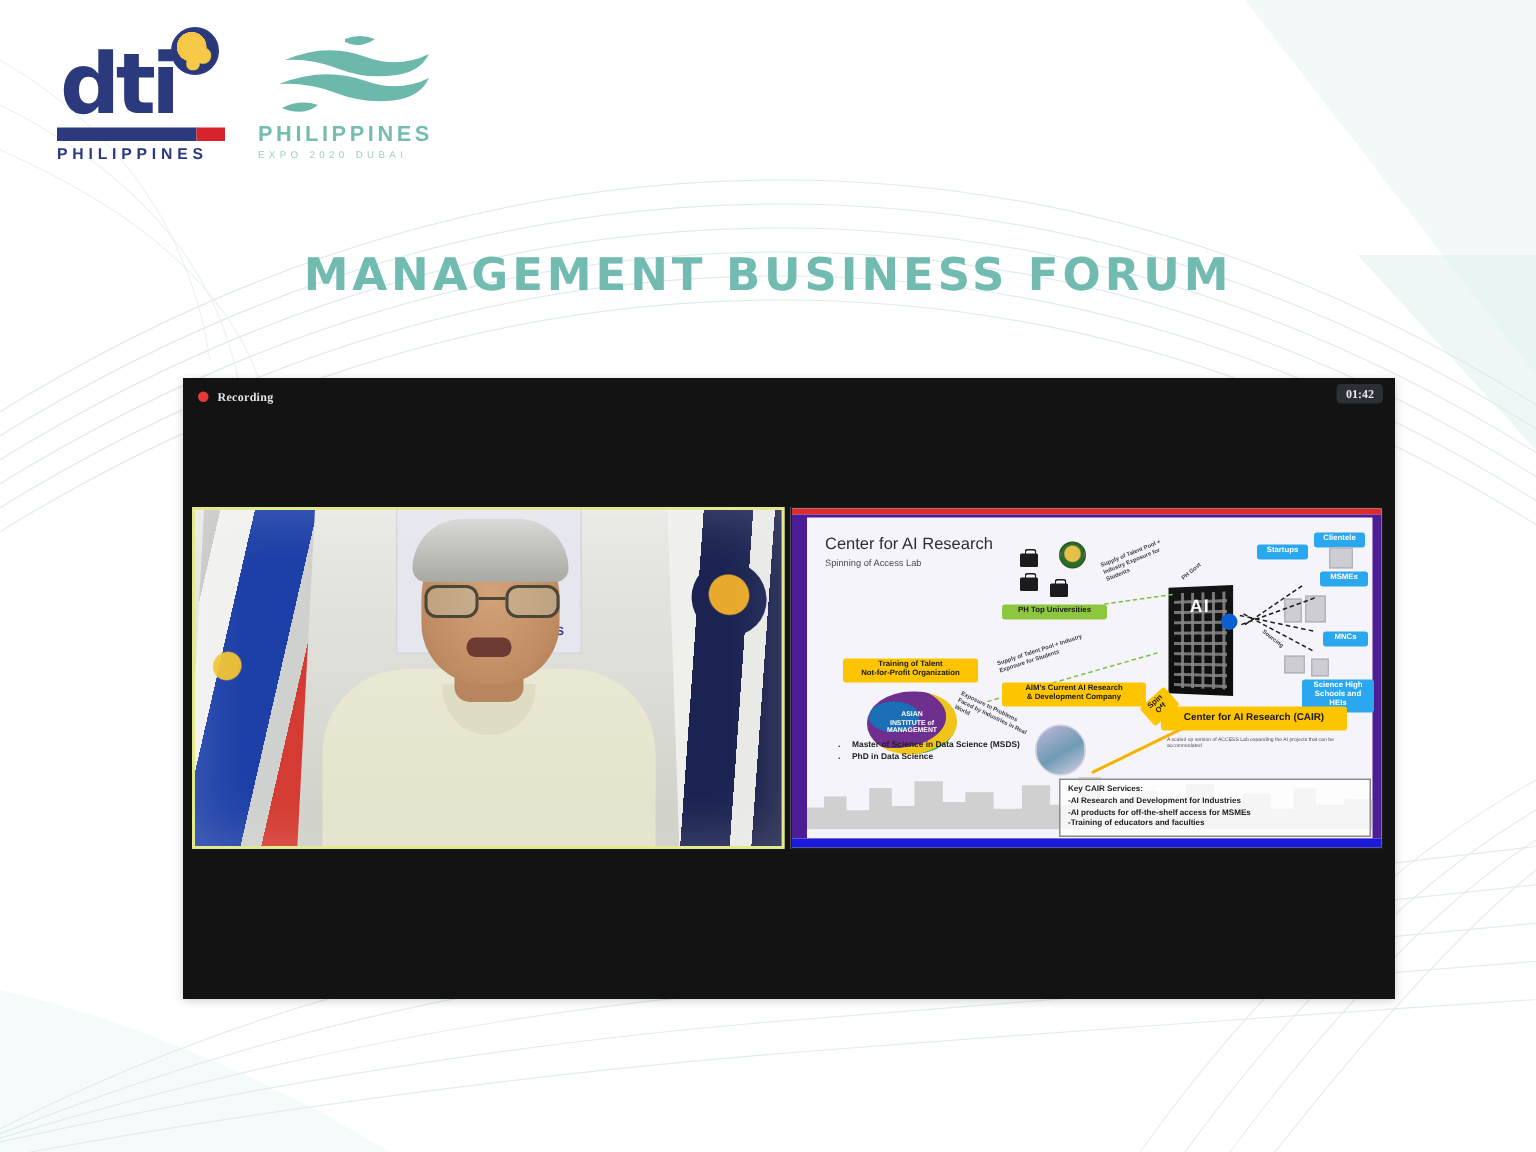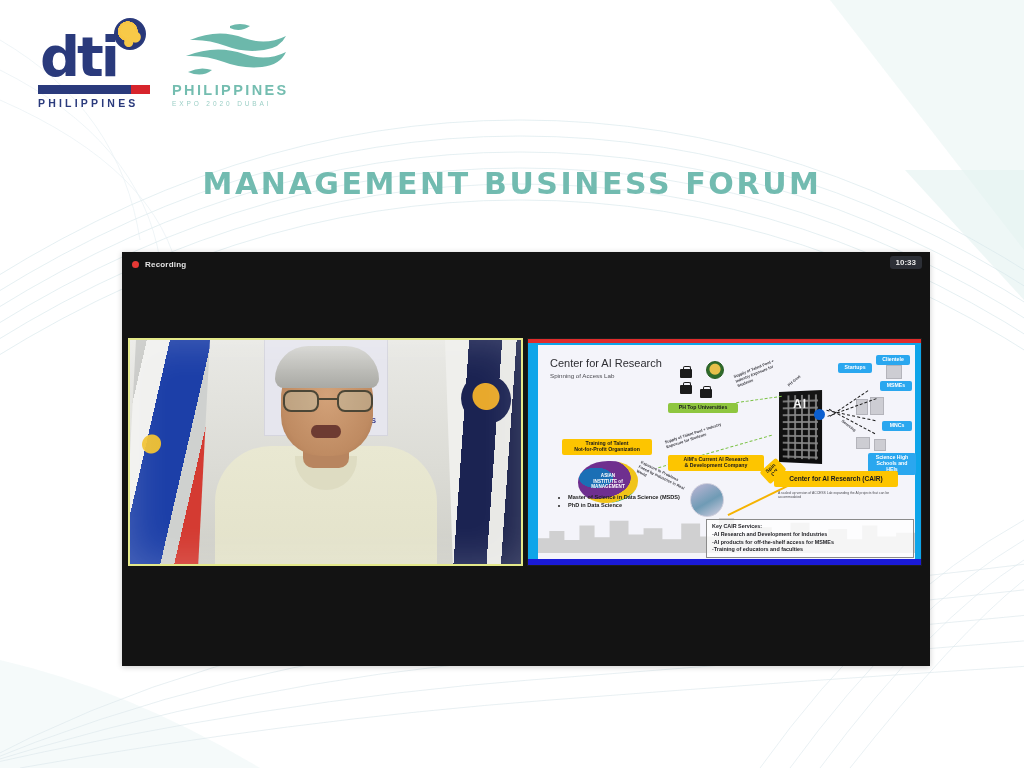--- a/index.html
+++ b/index.html
@@ -69,21 +69,21 @@
 
   
   .video-window {
     position: absolute; left: 122px; top: 252px;
     width: 808px; height: 414px;
     background: #131313; z-index: 3;
     box-shadow: 0 1px 6px rgba(0,0,0,.2);
   }
   .video-topbar {
     height: 24px; position: relative;
-    display: flex; align-items: center; padding: 0 10px;
+    display: flex; align-items: center; padding: 0 10px; font-family: Liberation Serif, serif;
   }
   .rec-group { display: flex; align-items: center; gap: 6px; }
   .rec-dot { width: 7px; height: 7px; border-radius: 50%; background: #e53935; }
   .rec-label { color: #e3e3e3; font-size: 8px; font-weight: bold; letter-spacing: .2px; }
   .clock {
     position: absolute; right: 8px; top: 4px;
     background: #2c2f36; color: #e8e8e8;
     font-size: 8px; font-weight: bold;
     padding: 2px 6px; border-radius: 3px;
   }
@@ -155,21 +155,21 @@
   .mouth{ position:absolute; bottom:126px; left:100px; width:30px; height:13px; background:#6d3b32; border-radius:6px/7px;}
   .cam-glow { position:absolute; inset:0; box-shadow: inset 0 0 40px rgba(255,255,255,.22); }
 
   
   .slide {
     width: 395px; height: 228px; position: relative; background: #fff;
     border: 1px solid #1d1d1d; overflow: hidden;
   }
   .slide-topbar { height: 4px; background: #e02b2b; }
   .slide-botbar { position:absolute; left:0; right:0; bottom:0; height:6px; background:#1a1ad8; }
-  .slide-body { position:absolute; left:0; right:0; top:4px; bottom:6px; background:#0ea5e9; }
+  .slide-body { position:absolute; left:0; right:0; top:4px; bottom:6px; background:#4c1d95; }
   .slide-inner { position:absolute; left:10px; right:6px; top:2px; bottom:0; background:#f4f4fa; }
   .slide-title { position:absolute; left:12px; top:12px; font-size:11px; color:#2e2e33; }
   .slide-sub { position:absolute; left:12px; top:27px; font-size:6.2px; color:#4a4a50; }
 
   .city {
     position:absolute; left:0; right:0; bottom:6px; height:46px;
     background: #c9c9c9;
     clip-path: polygon(0 100%,0 68%,3% 68%,3% 52%,7% 52%,7% 72%,11% 72%,11% 40%,15% 40%,15% 66%,19% 66%,19% 30%,24% 30%,24% 60%,28% 60%,28% 46%,33% 46%,33% 70%,38% 70%,38% 36%,43% 36%,43% 64%,48% 64%,48% 24%,52% 24%,52% 58%,57% 58%,57% 44%,62% 44%,62% 70%,67% 70%,67% 34%,72% 34%,72% 62%,77% 62%,77% 48%,82% 48%,82% 70%,86% 70%,86% 40%,90% 40%,90% 64%,95% 64%,95% 56%,100% 56%,100% 100%);
     opacity:.85;
   }
@@ -310,21 +310,21 @@
 
 <div class="forum-title">MANAGEMENT BUSINESS FORUM</div>
 
 <div class="video-window">
 
   <div class="video-topbar">
     <div class="rec-group">
       <span class="rec-dot"></span>
       <span class="rec-label">Recording</span>
     </div>
-    <div class="clock">10:33</div>
+    <div class="clock">01:42</div>
   </div>
 
   <div class="stage">
 
     <div class="cam">
       <div class="cam-scene">
         <div class="wall"></div>
         <div class="flag-ph"></div>
         <div class="flag-r"></div>
         <div class="dti-banner">

